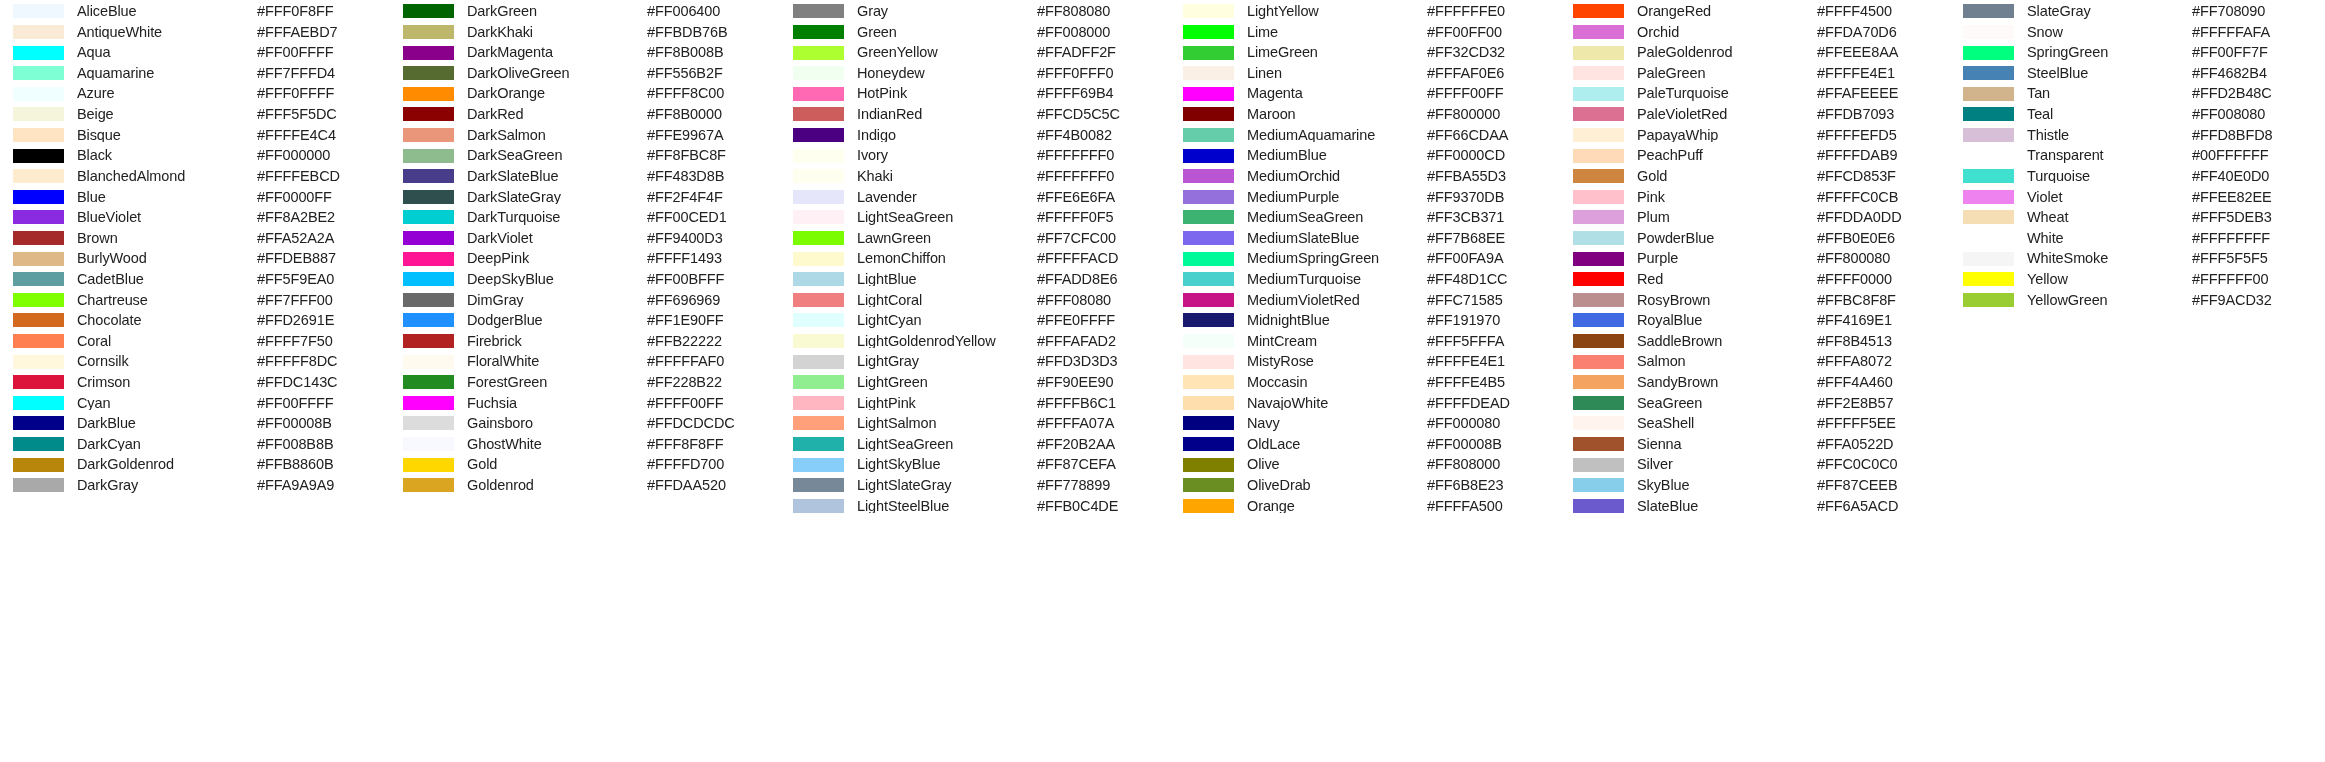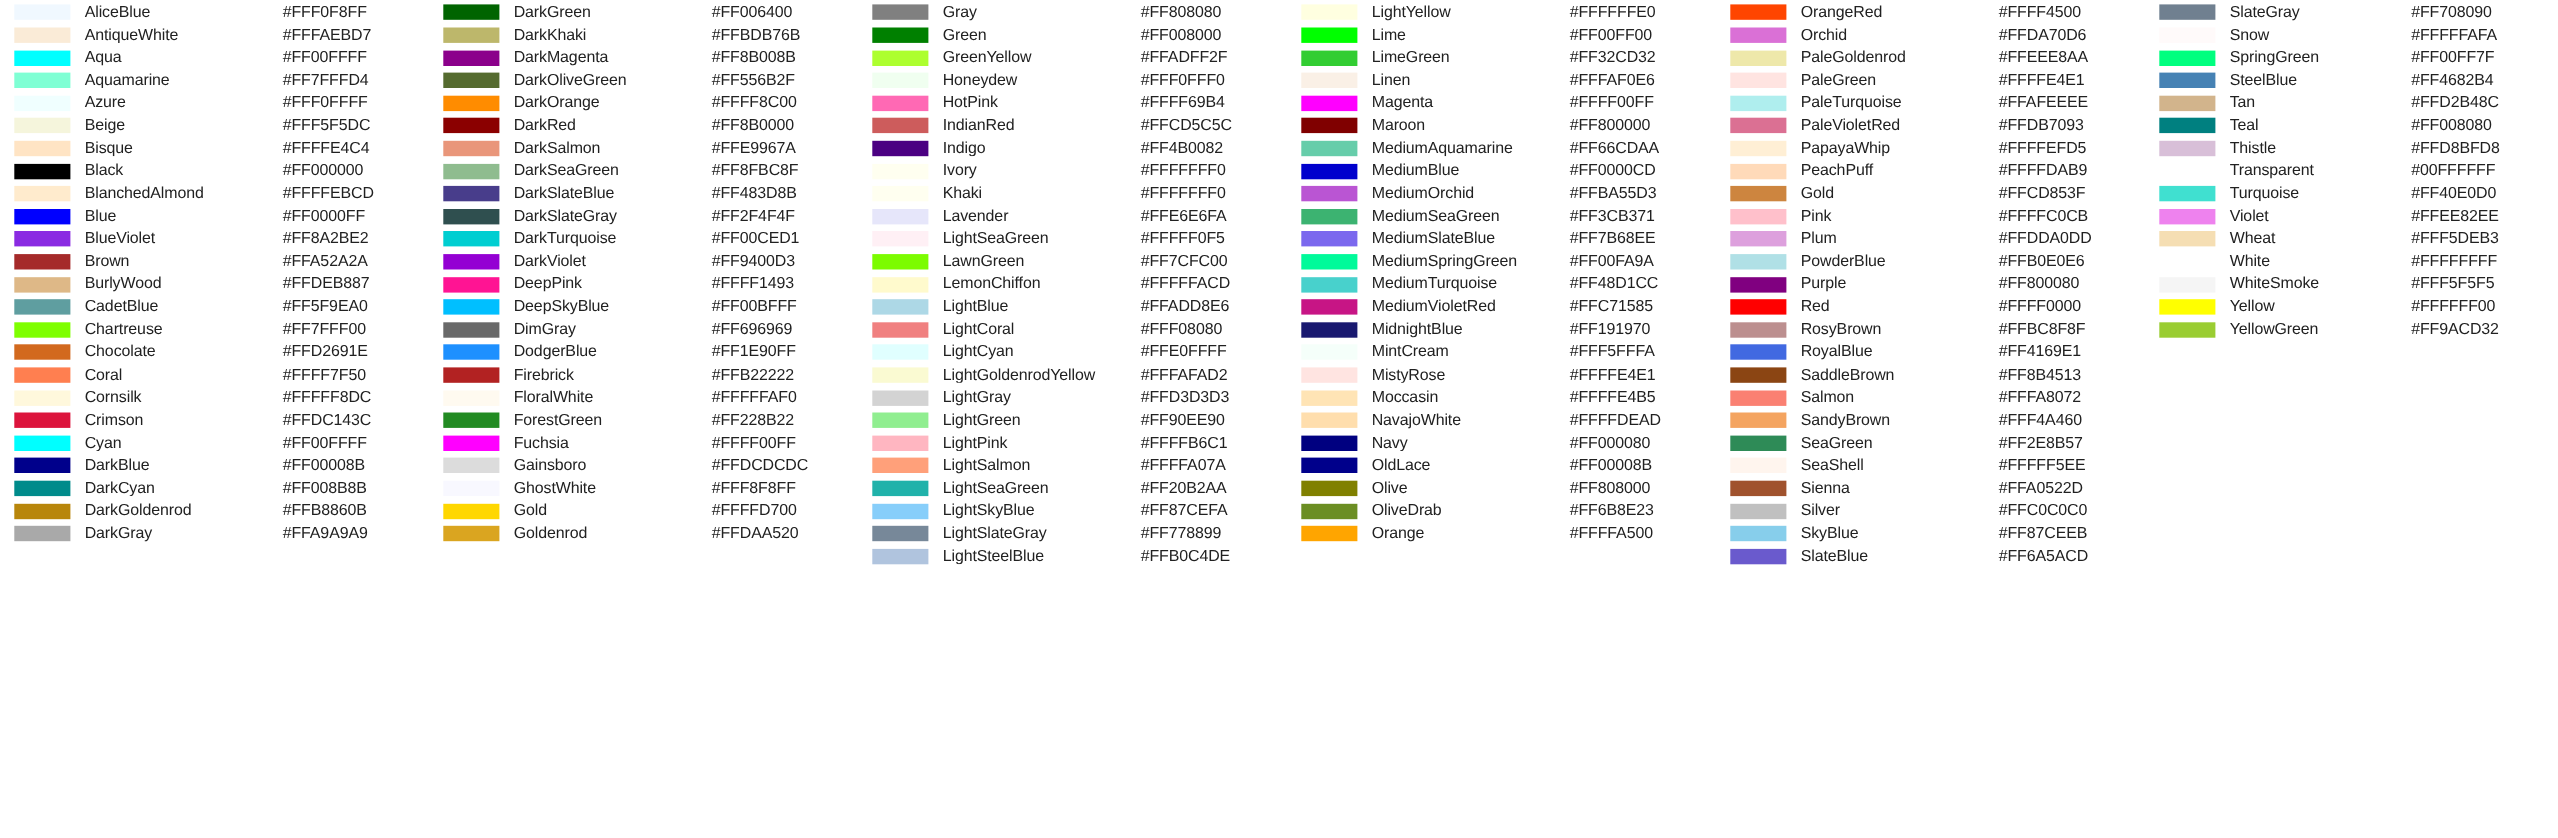--- a/index.html
+++ b/index.html
@@ -653,20 +653,27 @@
       </div>
       <div class="color-row">
         <div class="swatch-cell">
           <span class="swatch" style="background: rgb(186, 85, 211);"></span>
         </div>
         <div class="color-name">MediumOrchid</div>
         <div class="color-hex">#FFBA55D3</div>
       </div>
       <div class="color-row">
         <div class="swatch-cell">
+          <span class="swatch" style="background: rgb(147, 112, 219);"></span>
+        </div>
+        <div class="color-name">MediumPurple</div>
+        <div class="color-hex">#FF9370DB</div>
+      </div>
+      <div class="color-row">
+        <div class="swatch-cell">
           <span class="swatch" style="background: rgb(60, 179, 113);"></span>
         </div>
         <div class="color-name">MediumSeaGreen</div>
         <div class="color-hex">#FF3CB371</div>
       </div>
       <div class="color-row">
         <div class="swatch-cell">
           <span class="swatch" style="background: rgb(123, 104, 238);"></span>
         </div>
         <div class="color-name">MediumSlateBlue</div>

